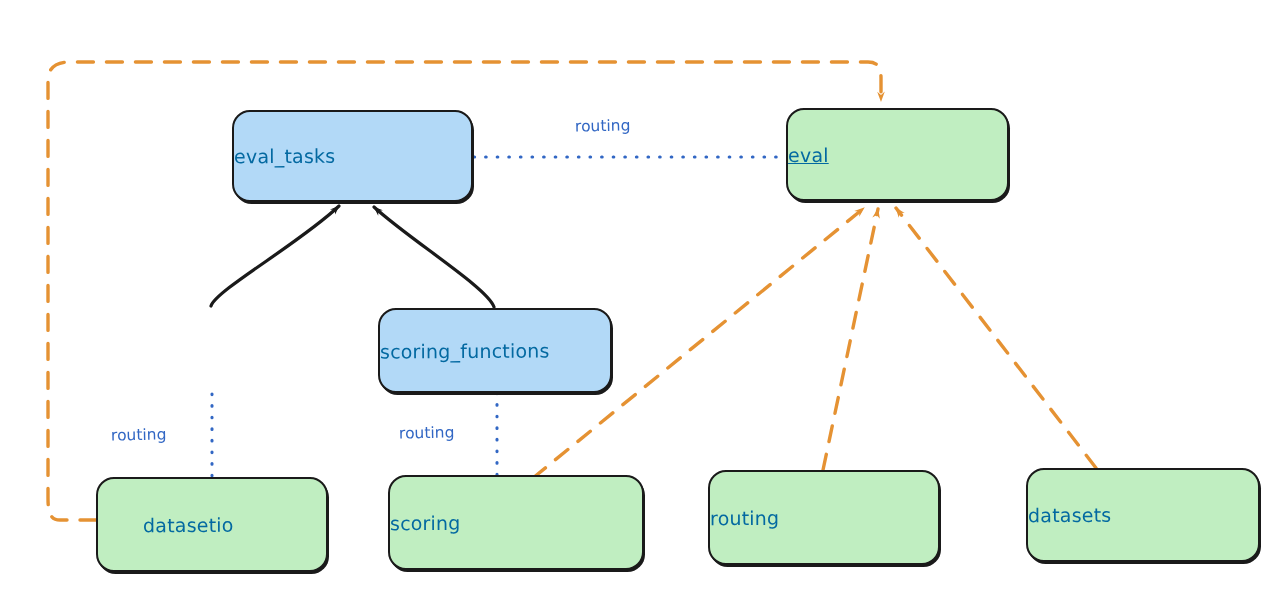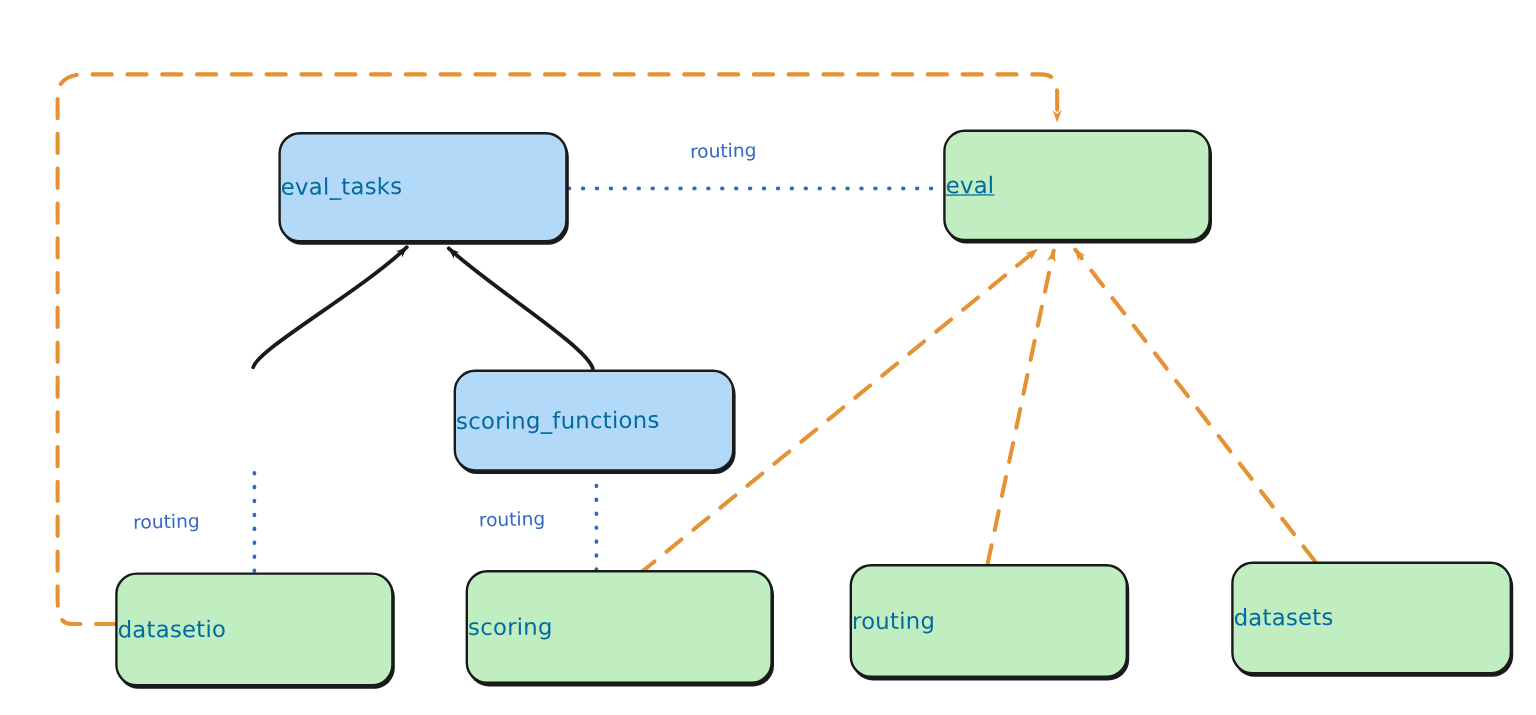--- a/index.html
+++ b/index.html
@@ -101,21 +101,21 @@
 
   <div class="node green" style="left:786px; top:108px; width:223px; height:93px;text-decoration:underline;">
     <span class="node-label">eval</span>
   </div>
 
 
   <div class="node blue" style="left:378px; top:308px; width:234px; height:85px;">
     <span class="node-label">scoring_functions</span>
   </div>
 
-  <div class="node green" style="left:96px; top:477px; width:232px; height:95px;">
+  <div class="node green" style="left:96px; top:477px; width:232px; height:95px;padding-left:45px;">
     <span class="node-label">datasetio</span>
   </div>
 
   <div class="node green" style="left:388px; top:475px; width:256px; height:95px;">
     <span class="node-label">scoring</span>
   </div>
 
   <div class="node green" style="left:708px; top:470px; width:232px; height:95px;">
     <span class="node-label">routing</span>
   </div>

